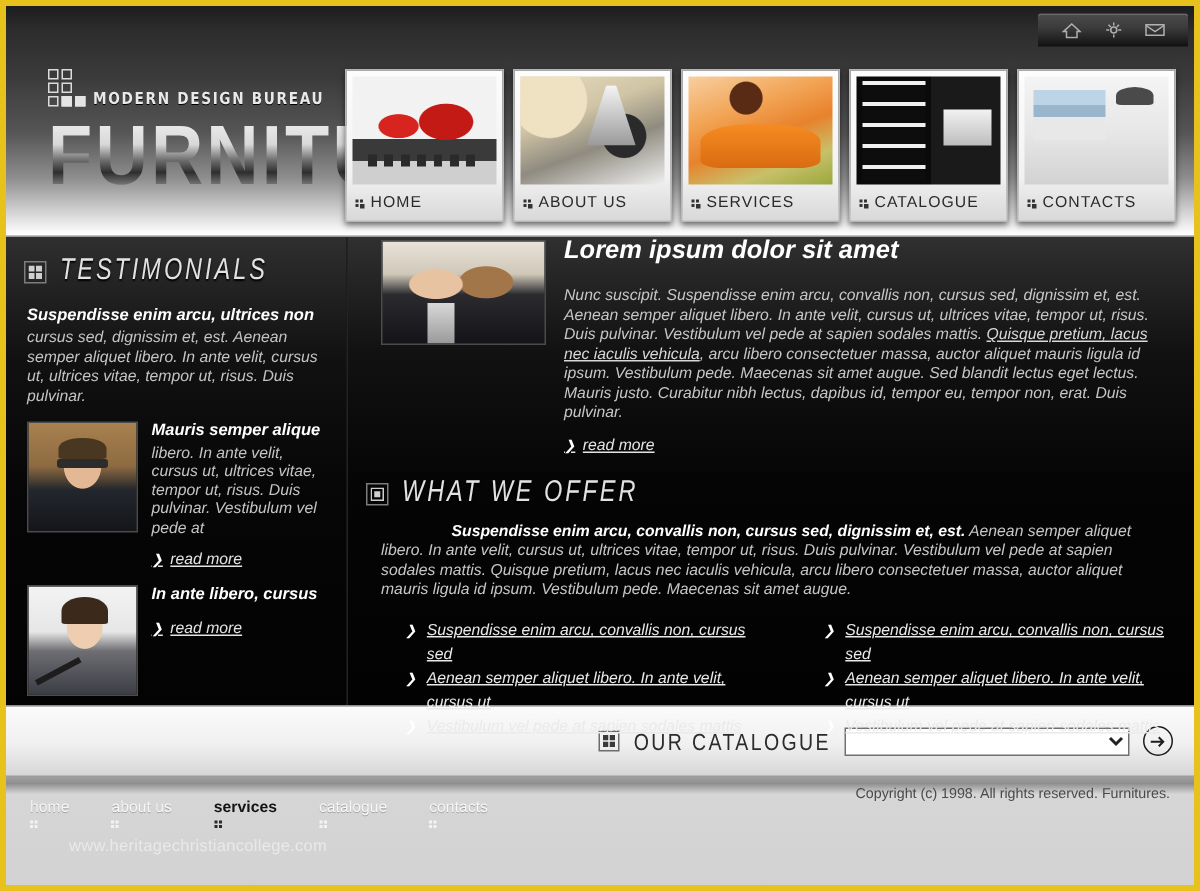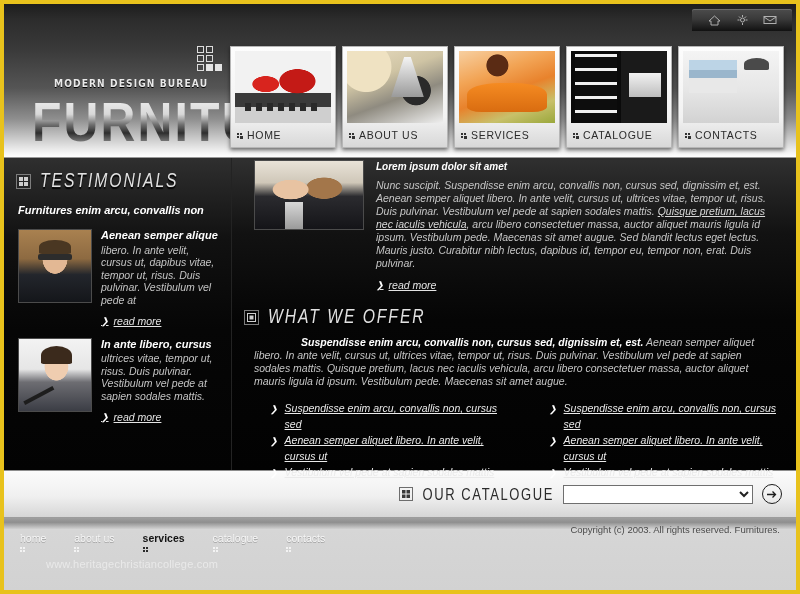--- a/index.html
+++ b/index.html
@@ -56,21 +56,21 @@
   }
   #toolstrip .tool svg { display: block; }
 
   
   #logo-block {
     position: absolute;
     left: 28px;
     top: 42px;
     width: 190px;
   }
-  #logo-top { display: flex; align-items: flex-end; gap: 5px; flex-direction: column; }
+  #logo-top { display: flex; align-items: flex-end; gap: 5px; }
   .brick-grid {
     display: grid;
     grid-template-columns: repeat(3, 7px);
     grid-auto-rows: 7px;
     gap: 2px;
     margin-bottom: 1px;
   }
   .brick {
     border: 1px solid #dcdcdc;
     background: transparent;
@@ -342,22 +342,22 @@
   .about-body {
     flex: 1;
     font-size: 10.5px;
     line-height: 13px;
     color: #c6c6c6;
   }
   .about-body .hl {
     display: block;
     color: #fff;
     font-weight: bold;
-    font-size: 10px;
-    margin-bottom: 6px;
+    font-size: 17px;
+    margin-bottom: 18px;
   }
   .about-body a.inline {
     color: #d8d8d8;
     text-decoration: underline;
   }
 
   .offer-body {
     padding: 2px 18px 0 22px;
     font-size: 10.5px;
     line-height: 13px;
@@ -591,34 +591,35 @@
               <rect x="0" y="0" width="4" height="4" fill="#cfcfcf"></rect>
               <rect x="5" y="0" width="4" height="4" fill="#cfcfcf"></rect>
               <rect x="0" y="5" width="4" height="4" fill="#cfcfcf"></rect>
               <rect x="5" y="5" width="4" height="4" fill="#cfcfcf"></rect>
             </svg>
         </span>
         <h2>TESTIMONIALS</h2>
       </div>
 
       <div class="side-intro">
-        <b>Furnitures enim arcu, convallis non</b>
+        <b>Suspendisse enim arcu, ultrices non</b>
+        <span>cursus sed, dignissim et, est. Aenean semper aliquet libero. In ante velit, cursus ut, ultrices vitae, tempor ut, risus. Duis pulvinar.</span>
       </div>
 
       <div id="testi-list">
           <div class="testi">
             <div class="testi-photo photo-man"></div>
-            <div class="testi-text"><b>Aenean semper alique</b><span>libero. In ante velit, cursus ut, dapibus vitae, tempor ut, risus. Duis pulvinar. Vestibulum vel pede at</span><div><span class="readmore">
+            <div class="testi-text"><b>Mauris semper alique</b><span>libero. In ante velit, cursus ut, ultrices vitae, tempor ut, risus. Duis pulvinar. Vestibulum vel pede at</span><div><span class="readmore">
                   <span class="arr">❯</span>
                   <span>read more</span>
                 </span></div></div>
           </div>
           <div class="testi">
             <div class="testi-photo photo-woman"></div>
-            <div class="testi-text"><b>In ante libero, cursus</b><span>ultrices vitae, tempor ut, risus. Duis pulvinar. Vestibulum vel pede at sapien sodales mattis.</span><div><span class="readmore">
+            <div class="testi-text"><b>In ante libero, cursus</b><div><span class="readmore">
                   <span class="arr">❯</span>
                   <span>read more</span>
                 </span></div></div>
           </div>
         </div>
     </div>
 
     <div id="content">
 
 
@@ -742,16 +743,16 @@
           <span class="txt">contacts</span>
           <span class="dots">
             <i></i>
             <i></i>
             <i></i>
             <i></i>
           </span>
         </div>
       </div>
     <div id="watermark">www.heritagechristiancollege.com</div>
-    <div id="copyright">Copyright (c) 2003. All rights reserved. Furnitures.</div>
+    <div id="copyright">Copyright (c) 1998. All rights reserved. Furnitures.</div>
   </div>
 
 </div>
 
 </body></html>

